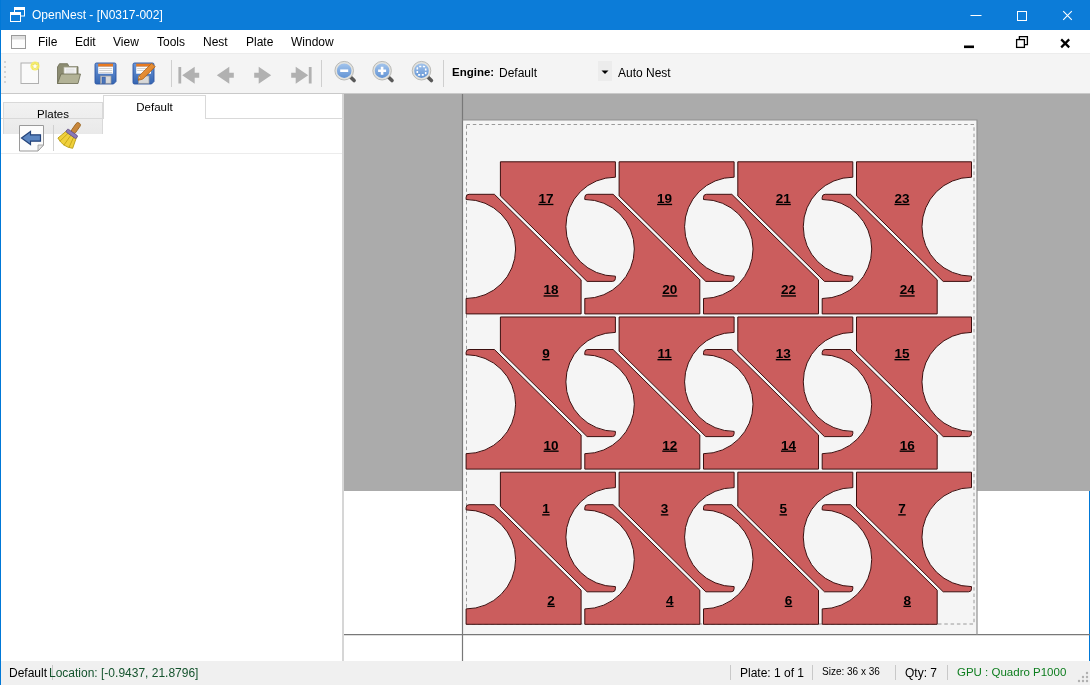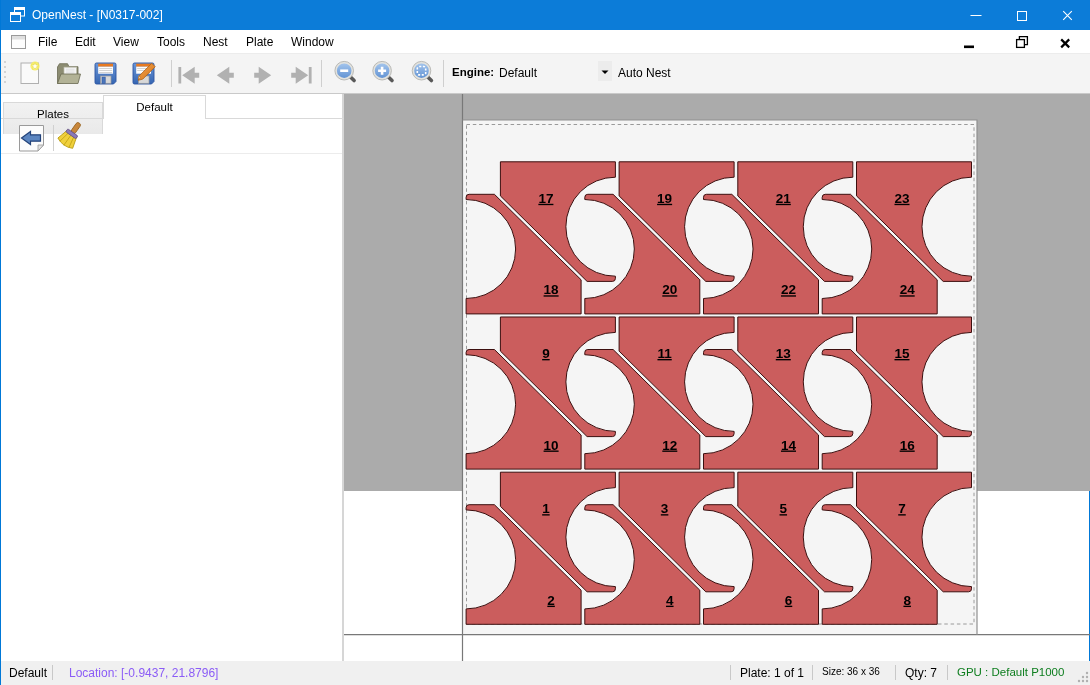--- a/index.html
+++ b/index.html
@@ -240,29 +240,29 @@
 <text x="787.5" y="604.7" class="pn">6</text>
 <use href="#pp" transform="translate(855.5,472.2) rotate(180,57.5,59.8)"></use>
 <use href="#pp" transform="translate(821.2,504.7)"></use>
 <text x="901.0" y="513.2" class="pn">7</text>
 <text x="906.2" y="604.7" class="pn">8</text>
     </svg>
   </div>
   <div id="status">
     <div style="left:8px">Default</div>
     <div class="sep" style="left:51px"></div>
-    <div style="left:68px;color:#8b5cf6">Location: [-0.9437, 21.8796]</div>
+    <div style="left:48px;color:#14532d">Location: [-0.9437, 21.8796]</div>
     <div class="sep" style="left:729px"></div>
     <div style="left:739px">Plate: 1 of 1</div>
     <div class="sep" style="left:811px"></div>
     <div style="left:821px;font-size:10px">Size: 36 x 36</div>
     <div class="sep" style="left:894px"></div>
     <div style="left:904px">Qty: 7</div>
     <div class="sep" style="left:946px"></div>
-    <div style="left:956px;color:#0d7d1e;font-size:11.5px">GPU : Default P1000</div>
+    <div style="left:956px;color:#0d7d1e;font-size:11.5px">GPU : Quadro P1000</div>
     <svg width="12" height="12" style="position:absolute;right:2px;bottom:2px" viewBox="0 0 12 12">
       <g fill="#b0b0b0">
           <circle cx="10" cy="2" r="1.2"></circle>
           <circle cx="10" cy="6" r="1.2"></circle>
           <circle cx="10" cy="10" r="1.2"></circle>
           <circle cx="6" cy="6" r="1.2"></circle>
           <circle cx="6" cy="10" r="1.2"></circle>
           <circle cx="2" cy="10" r="1.2"></circle>
         </g>
     </svg>

